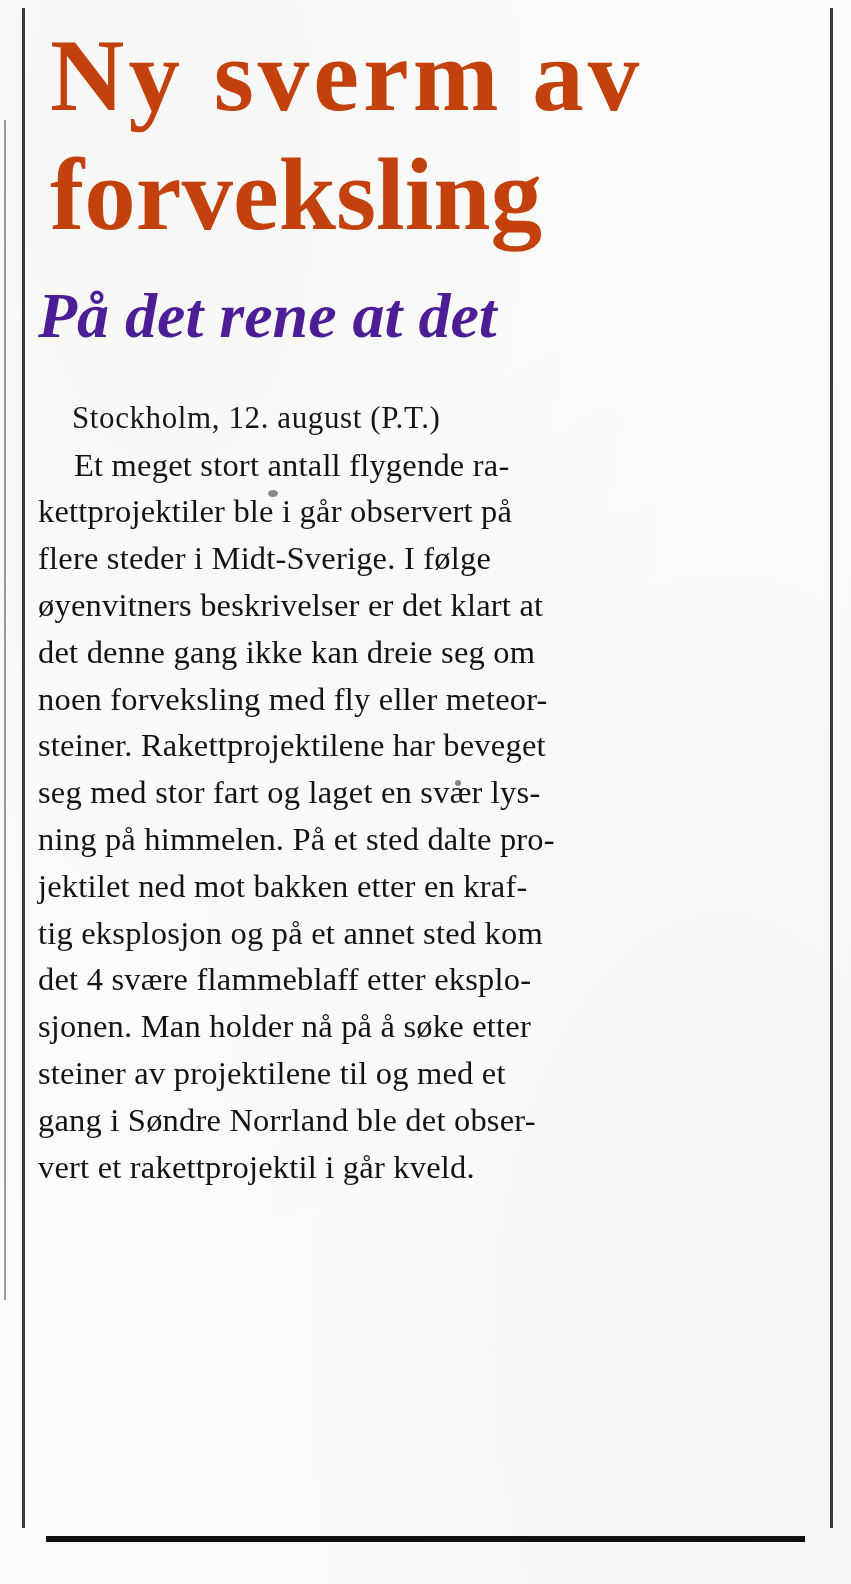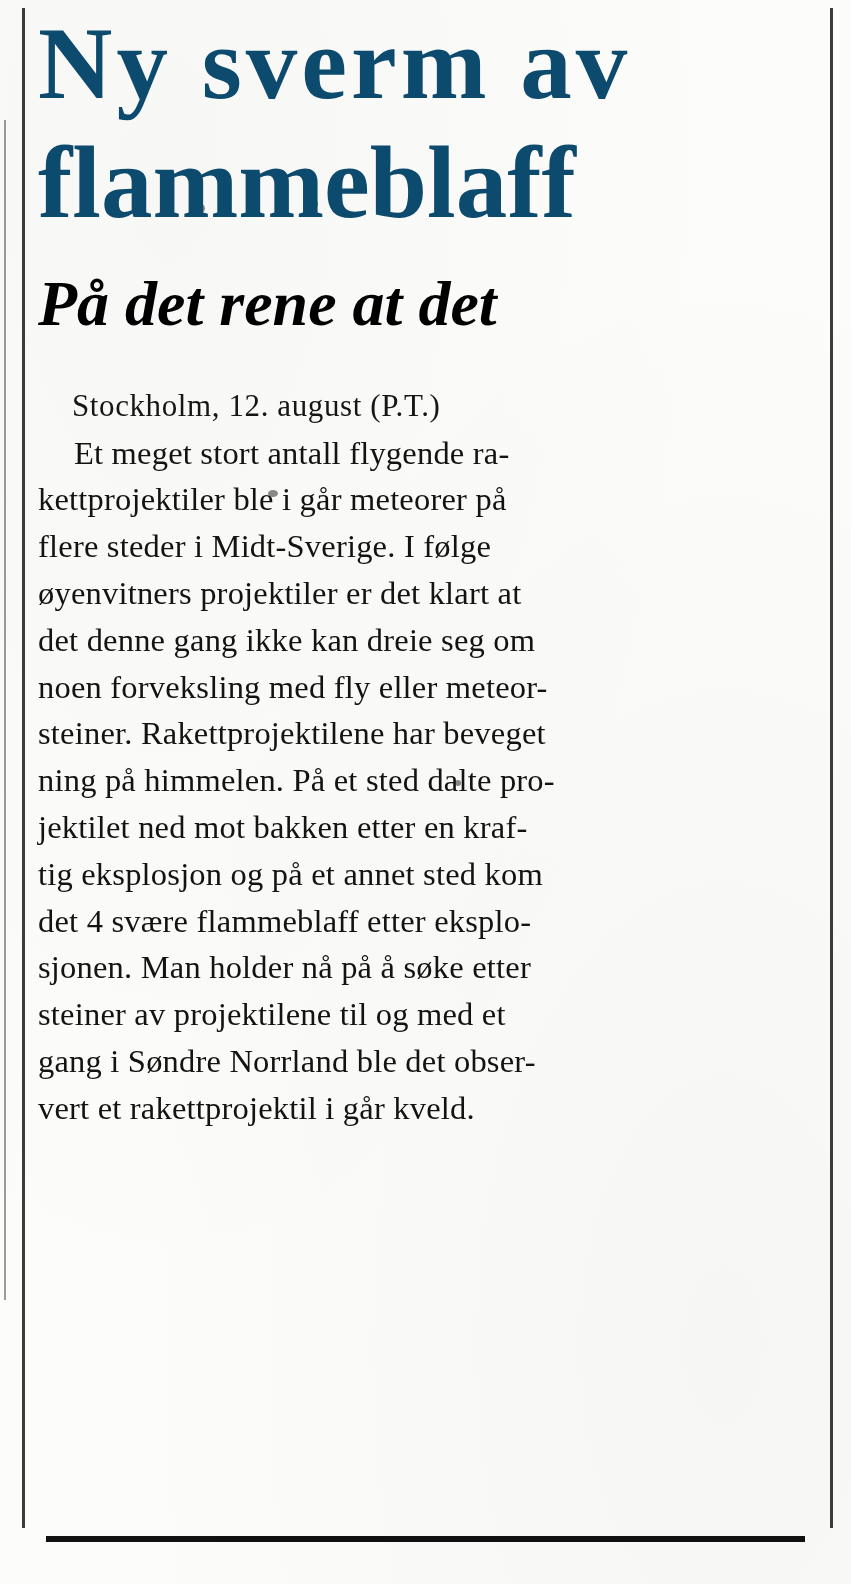--- a/index.html
+++ b/index.html
@@ -63,44 +63,44 @@
     left: 38px;
     right: 34px;
     top: 14px;
   }
   .headline {
     font-family: "Liberation Serif", serif;
     font-weight: bold;
     font-size: 103px;
     line-height: 0.98;
     letter-spacing: 1px;
-    color: #0c4a6e;
+    color: #c2410c;
     text-align: left;
-    margin: 0;
+    margin: 12px;
     padding: 0;
     text-rendering: geometricPrecision;
   }
   .headline .line {
     display: block;
     white-space: nowrap;
   }
   .headline .line1 {
     letter-spacing: 4px;
   }
   .headline .line2 {
     letter-spacing: 0px;
     margin-top: 18px;
   }
   .subhead {
     font-family: "Liberation Serif", serif;
     font-style: italic;
     font-weight: bold;
     font-size: 64px;
     line-height: 1.12;
-    color: #000000;
+    color: #4c1d95;
     margin: 34px 0 0 0;
     letter-spacing: 0px;
   }
   .subhead .line {
     display: block;
     white-space: nowrap;
   }
   .subhead .sline2 {
     letter-spacing: 1px;
   }
@@ -156,37 +156,38 @@
 
   <div class="speck" style="left:196px; top:204px; width:9px; height:9px;"></div>
   <div class="speck" style="left:310px; top:200px; width:8px; height:8px;"></div>
   <div class="speck" style="left:268px; top:490px; width:10px; height:7px;"></div>
   <div class="speck" style="left:455px; top:780px; width:6px; height:6px;"></div>
 
   <div class="content">
 
     <div class="headline">
       <span class="line line1">Ny sverm av</span>
-      <span class="line line2">flammeblaff</span>
+      <span class="line line2">forveksling</span>
     </div>
 
     <div class="subhead">
       <span class="line sline1">På det rene at det</span>
     </div>
 
     <div class="dateline">Stockholm, 12. august (P.T.)</div>
 
     <div class="body-text">
       <span class="body-line indent">Et meget stort antall flygende  ra-</span>
-      <span class="body-line">kettprojektiler ble i går meteorer på</span>
+      <span class="body-line">kettprojektiler ble i går observert på</span>
       <span class="body-line">flere steder i Midt-Sverige.  I  følge</span>
-      <span class="body-line">øyenvitners projektiler er det klart at</span>
+      <span class="body-line">øyenvitners beskrivelser er det klart at</span>
       <span class="body-line">det denne gang ikke kan dreie seg om</span>
       <span class="body-line">noen forveksling med fly eller meteor-</span>
       <span class="body-line">steiner. Rakettprojektilene har beveget</span>
+      <span class="body-line">seg med stor fart og laget en svær lys-</span>
       <span class="body-line">ning på himmelen. På et sted dalte pro-</span>
       <span class="body-line">jektilet ned mot bakken etter en kraf-</span>
       <span class="body-line">tig eksplosjon og på et annet sted kom</span>
       <span class="body-line">det 4 svære flammeblaff etter eksplo-</span>
       <span class="body-line">sjonen. Man holder nå på å søke etter</span>
       <span class="body-line">steiner av projektilene til og med et</span>
       <span class="body-line">gang i Søndre Norrland ble det obser-</span>
       <span class="body-line">vert et rakettprojektil i går kveld.</span>
     </div>
 

